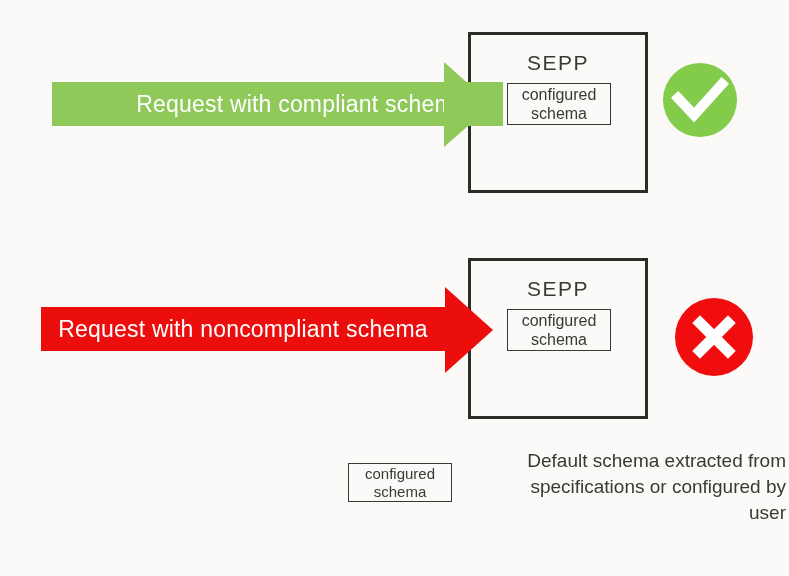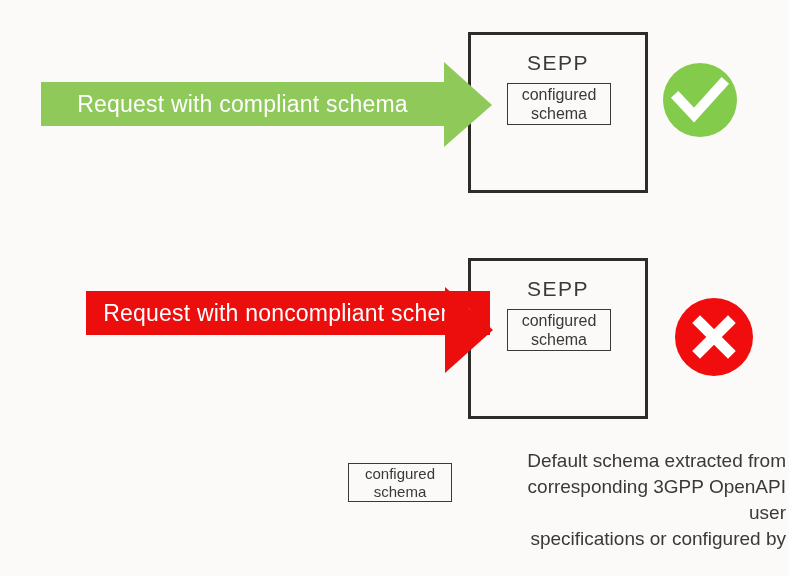--- a/index.html
+++ b/index.html
@@ -17,22 +17,22 @@
 
   
   .arrow-body {
     position: absolute;
     height: 44px;
     display: flex;
     align-items: center;
     justify-content: center;
     z-index: 3;
   }
-  .arrow-body.green { left: 41px; top: 82px;  width: 403px; background: var(--arrow-green); }
-  .arrow-body.red   { left: 41px; top: 291px; width: 404px; background: var(--arrow-red); margin-left: 45px; }
+  .arrow-body.green { left: 52px; top: 82px;  width: 403px; background: var(--arrow-green); padding-left: 48px; }
+  .arrow-body.red   { left: 41px; top: 307px; width: 404px; background: var(--arrow-red); }
   .arrow-label {
     color: var(--arrow-text, #fff);
     font-size: 23px;
     white-space: nowrap;
     letter-spacing: 0.2px;
   }
   .arrow-head {
     position: absolute;
     width: 0; height: 0;
     border-top: 43px solid transparent;
@@ -145,18 +145,17 @@
     <line x1="56" y1="28" x2="28" y2="56" stroke="#FFFFFF" stroke-width="11" stroke-linecap="square"></line>
   </svg>
 
   <div class="legend-box">
     <div>configured</div>
     <div>schema</div>
   </div>
 
   <div class="legend-text">
     <div class="line">Default schema extracted from</div>
-    <div class="line">corresponding 3GPP OpenAPI</div>
+    <div class="line">specifications or configured by</div>
     <div class="line">user</div>
-    <div class="line">specifications or configured by</div>
   </div>
 
 </div>
 
 </body></html>

